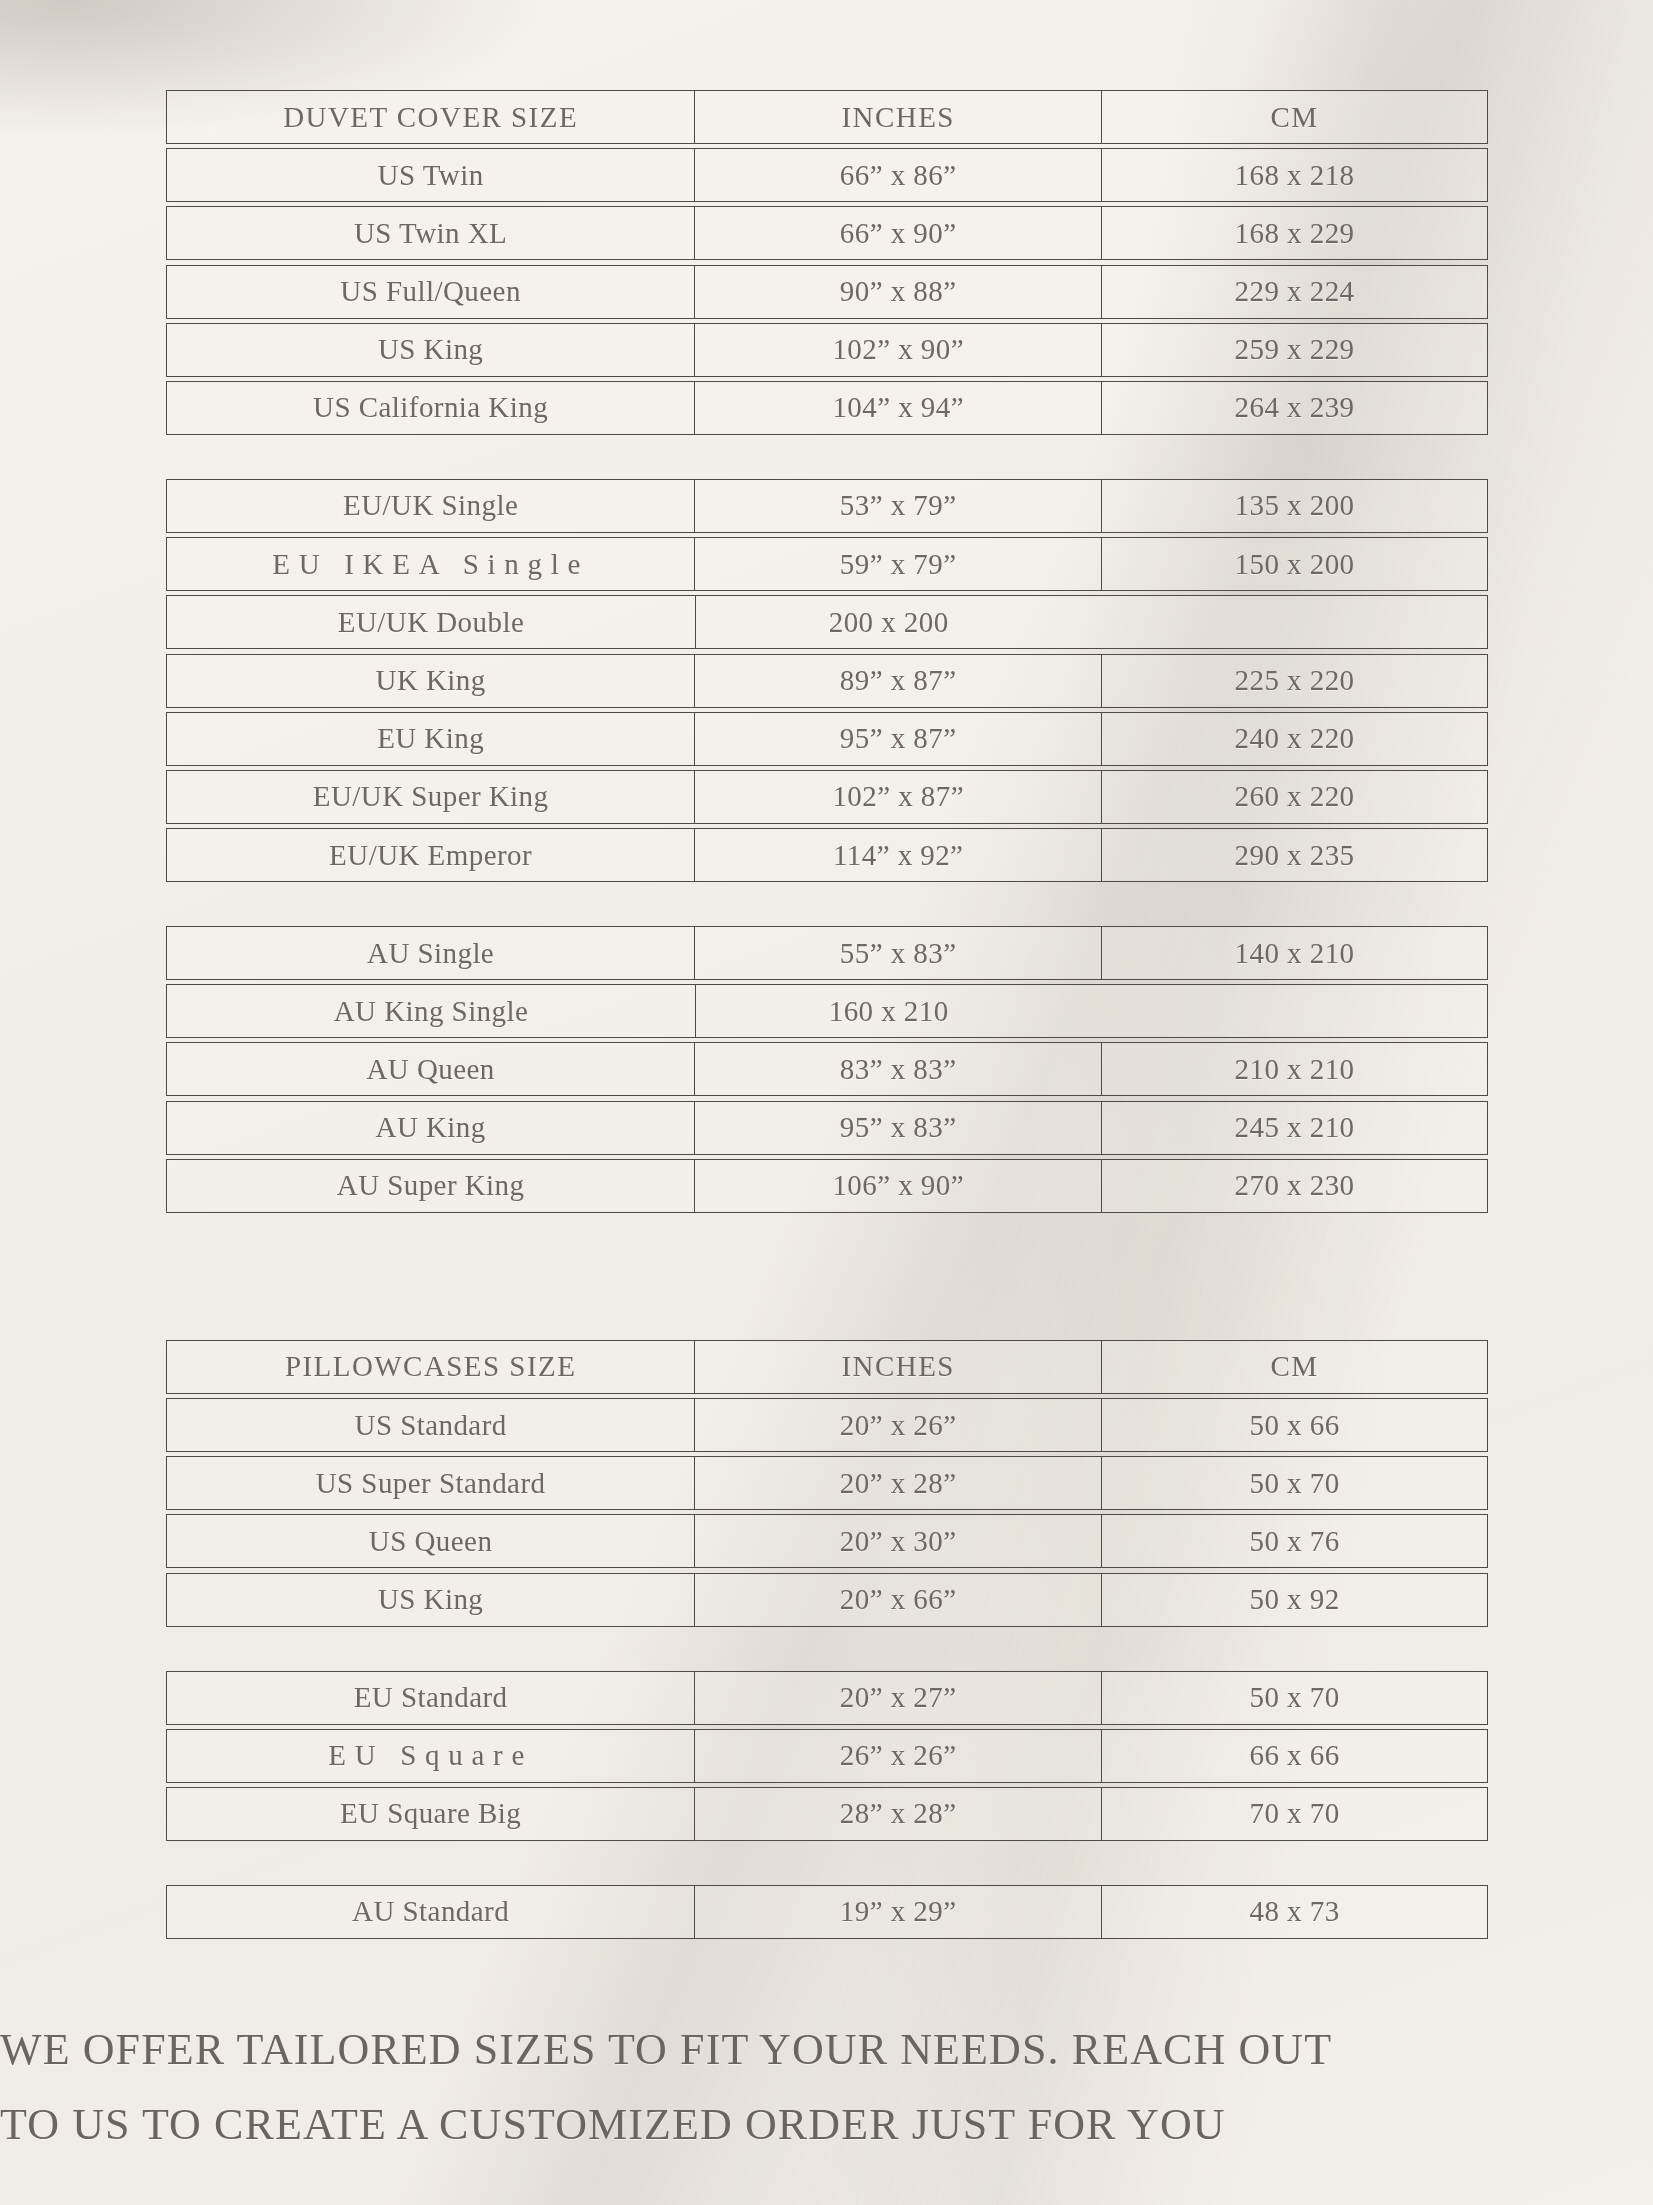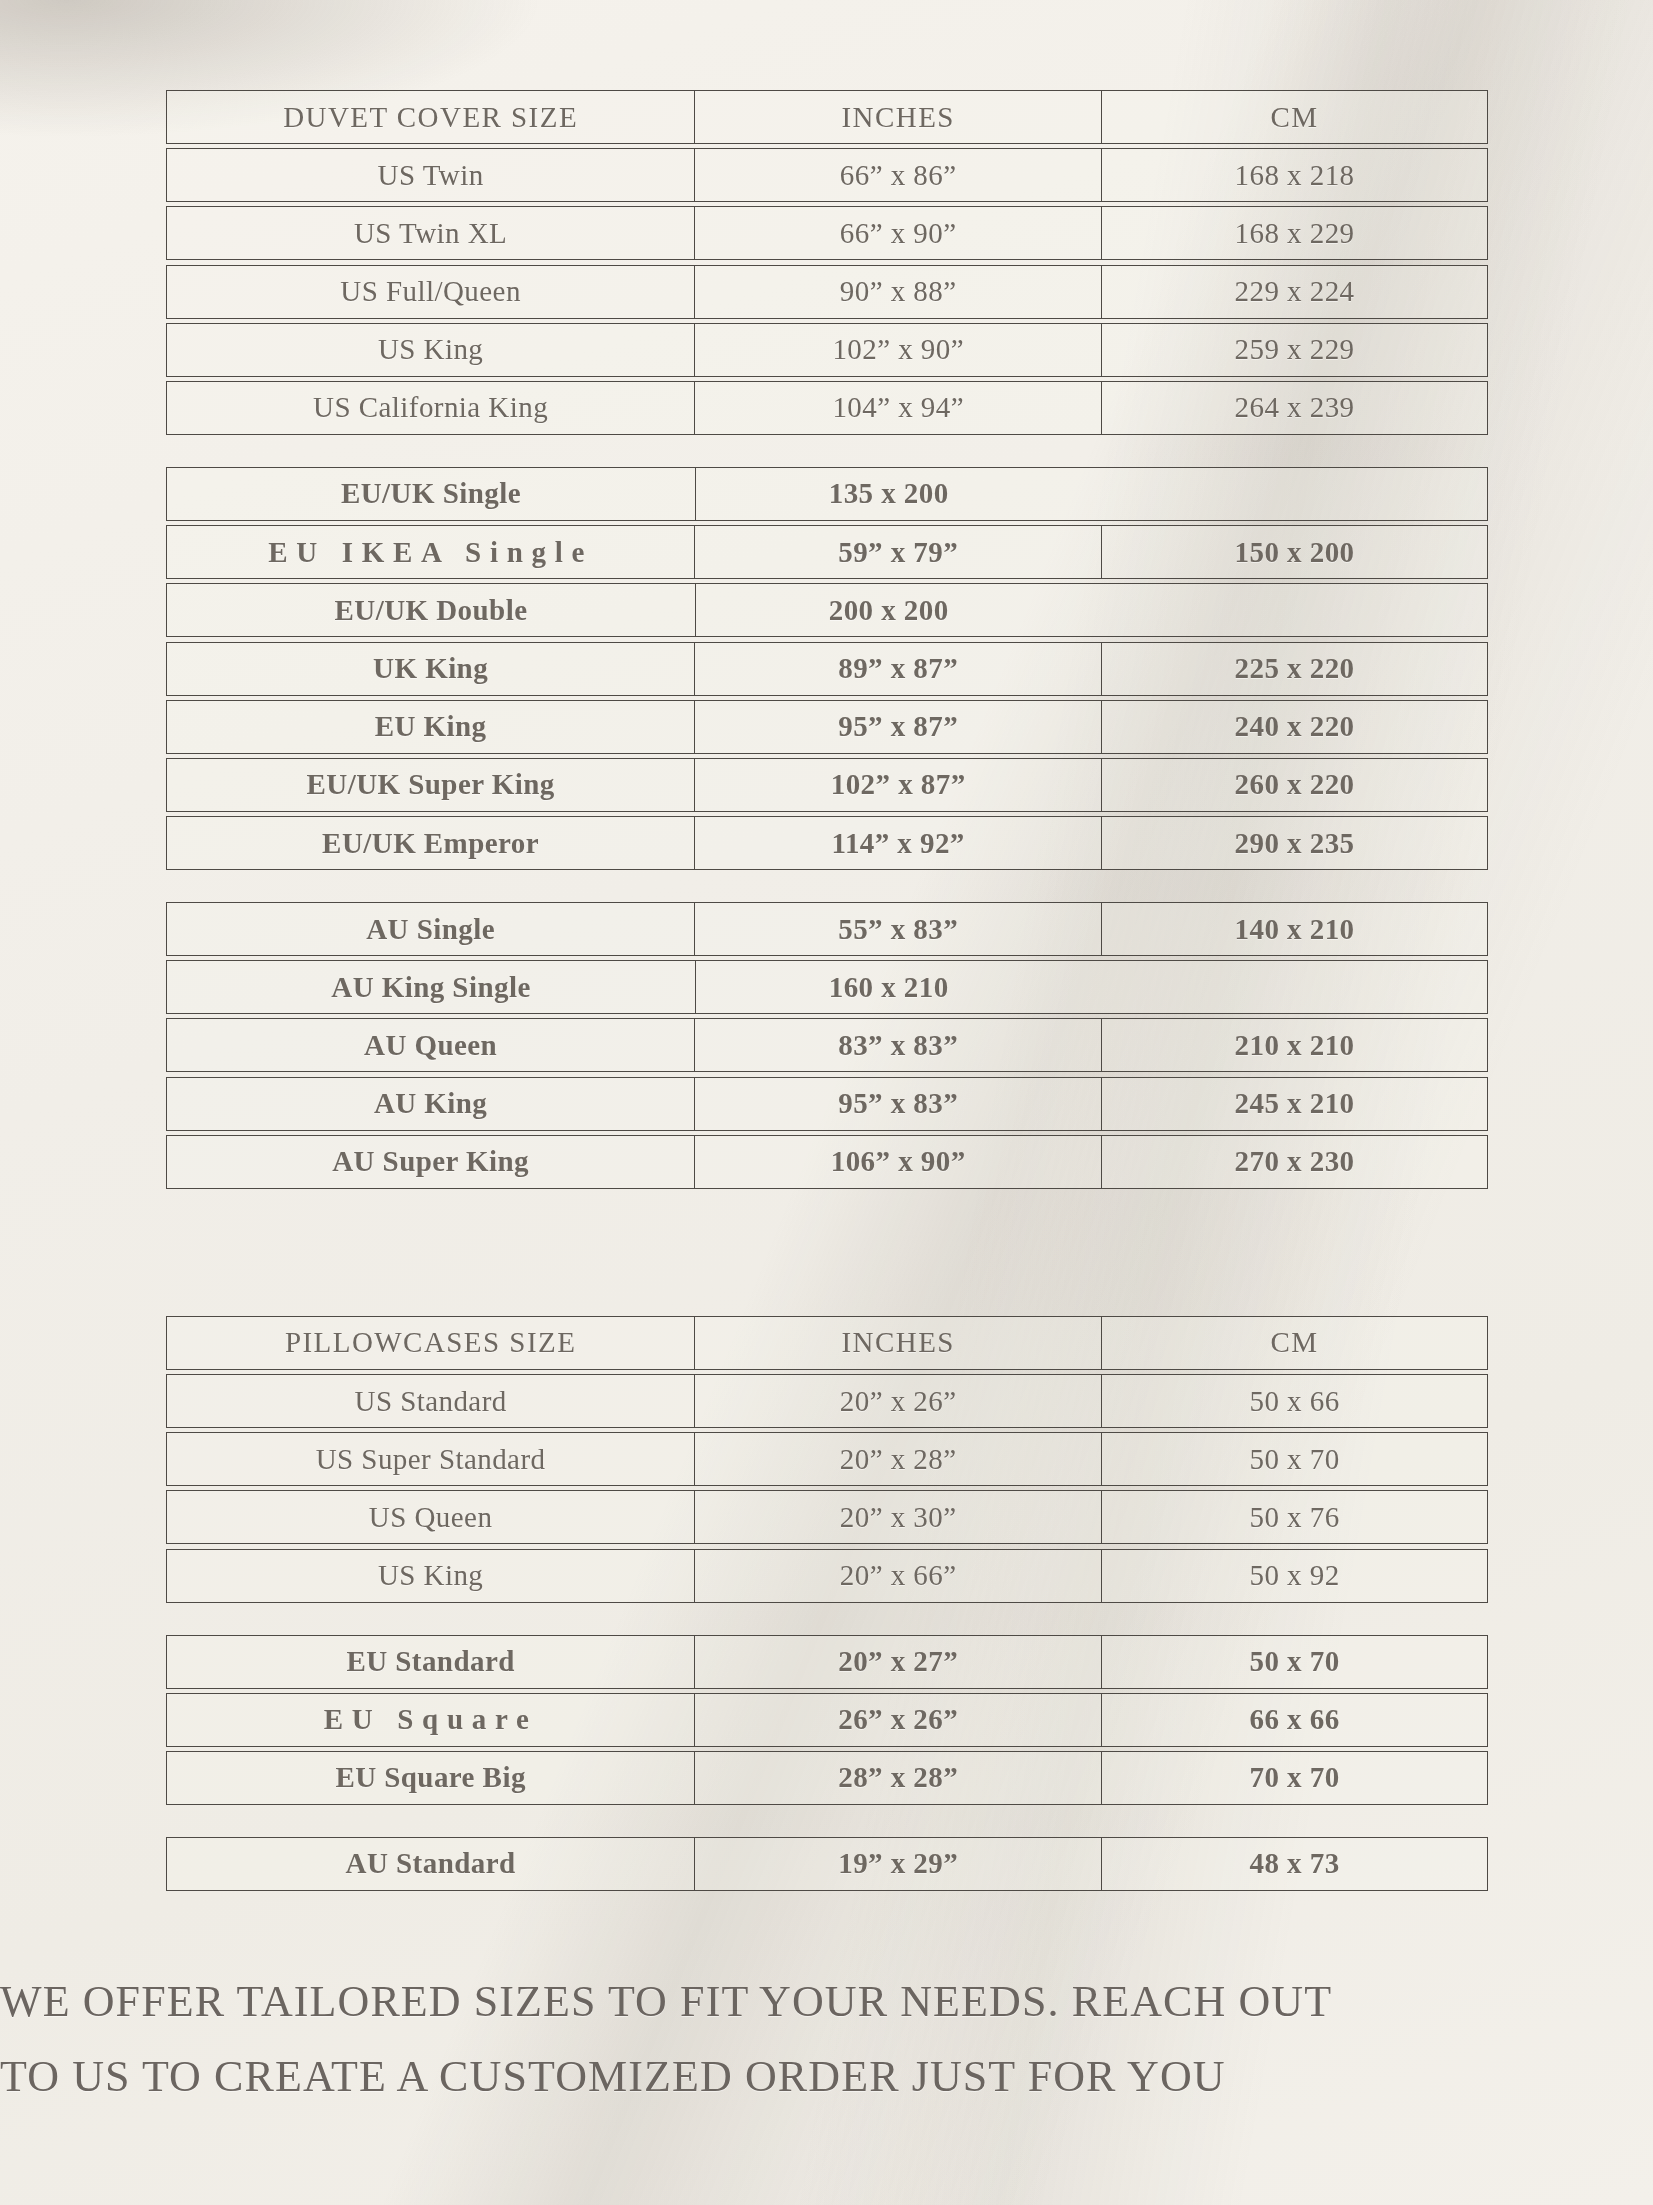--- a/index.html
+++ b/index.html
@@ -28,22 +28,21 @@
     padding-top: 90px;
   }
   .charts {
     width: 1322px;
     margin: 0 auto;
   }
   .table-block + .table-block {
     margin-top: 127px;
   }
   .section + .section {
-    margin-top: 32px;
-    font-weight: bold;
+    margin-top: 44px;
   }
   .row {
     box-sizing: border-box;
     height: 54px;
     border: 1.7px solid #4e4a45;
     margin-bottom: 4.2px;
     display: flex;
     align-items: stretch;
     background: rgba(248, 246, 241, 0.25);
   }
@@ -119,20 +118,21 @@
           </div>
           <div class="row">
             <div class="cell c0">US California King</div>
             <div class="cell c1">104” x 94”</div>
             <div class="cell c2">264 x 239</div>
           </div>
         </div>
         <div class="section">
           <div class="row">
             <div class="cell c0">EU/UK Single</div>
+            <div class="cell c1">53” x 79”</div>
             <div class="cell c2">135 x 200</div>
           </div>
           <div class="row spaced">
             <div class="cell c0">EU IKEA Single</div>
             <div class="cell c1">59” x 79”</div>
             <div class="cell c2">150 x 200</div>
           </div>
           <div class="row">
             <div class="cell c0">EU/UK Double</div>
             <div class="cell c2">200 x 200</div>

